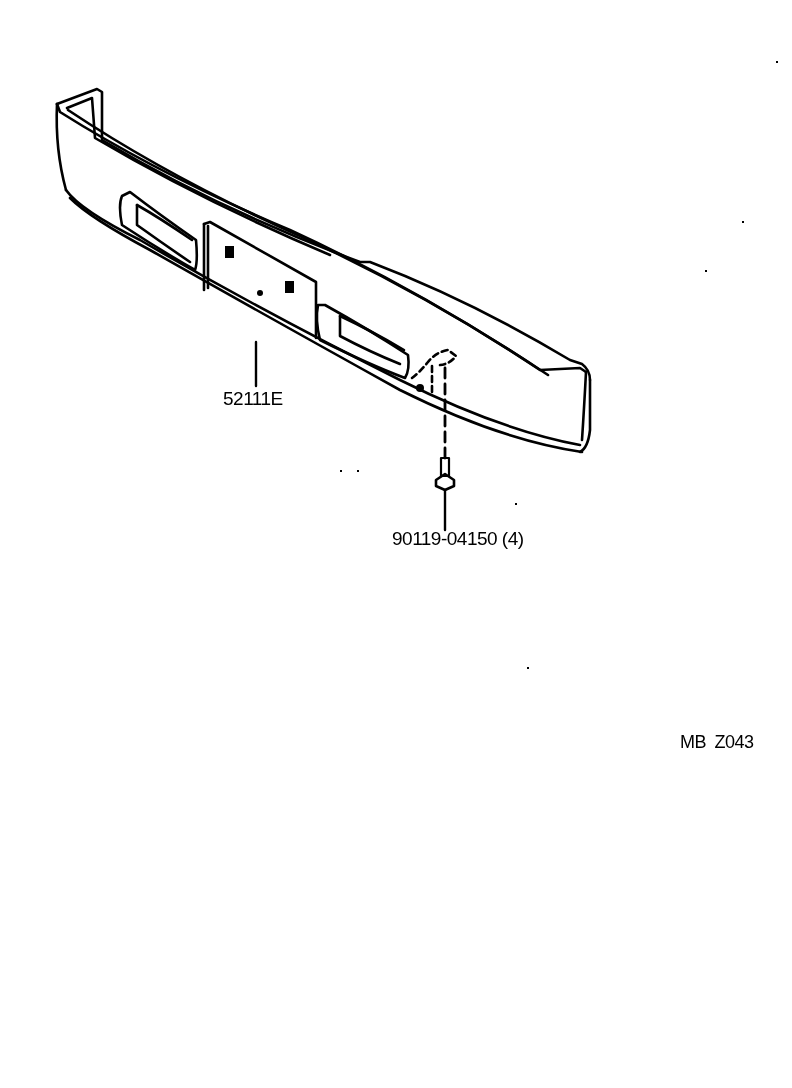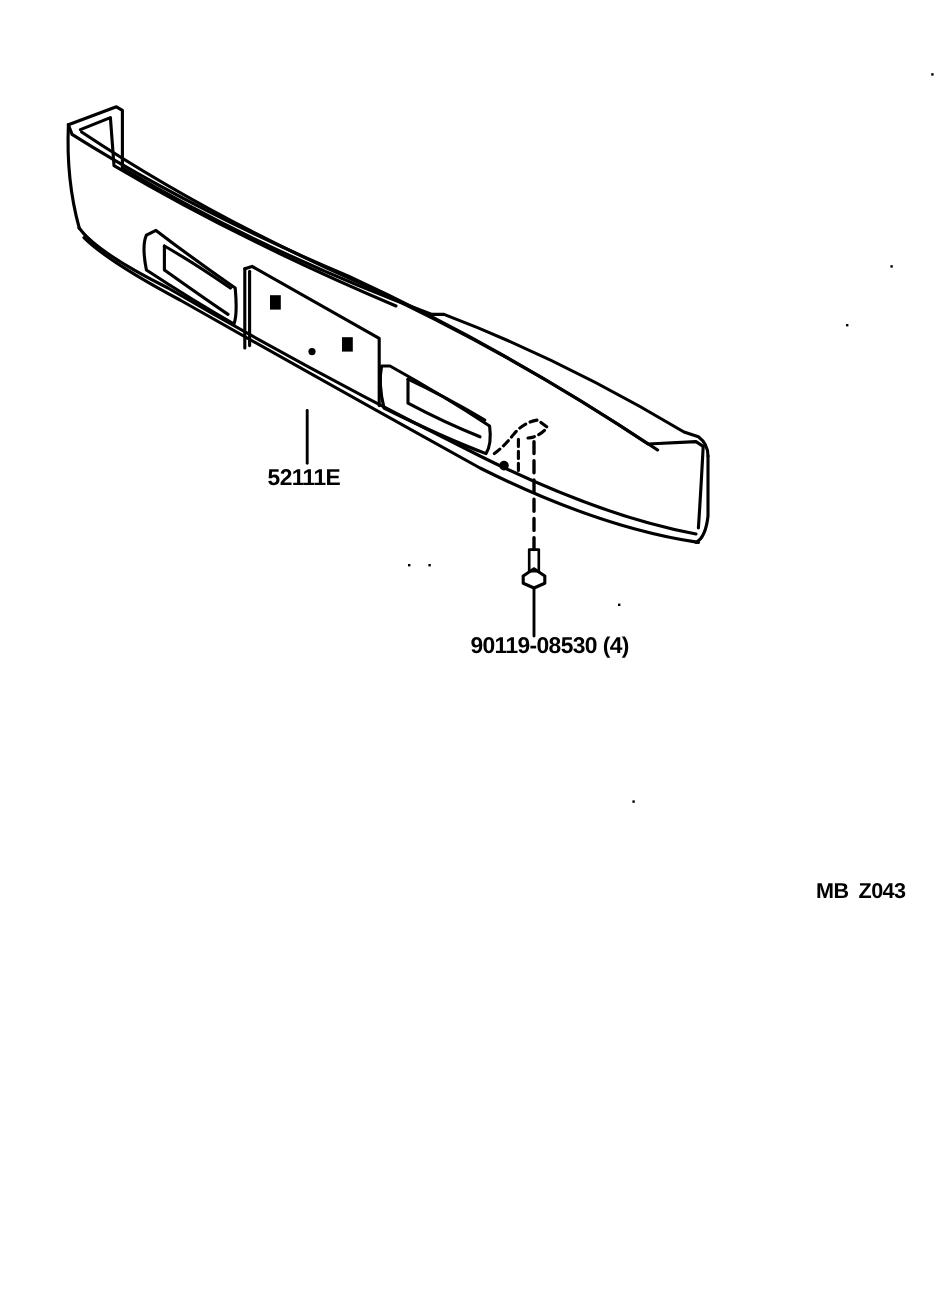--- a/index.html
+++ b/index.html
@@ -1,18 +1,18 @@
 <!DOCTYPE html>
 <html><head>
 <meta charset="utf-8">
 <style>
   html, body { margin: 0; padding: 0; background: #ffffff; }
   body { width: 792px; height: 1088px; position: relative; overflow: hidden; font-family: "Liberation Sans", sans-serif; }
   #canvas { position: absolute; left: 0; top: 0; width: 792px; height: 1088px; }
-  .label { position: absolute; font-family: "Liberation Sans", sans-serif; font-weight: bold; color: #000; font-size: 19px; letter-spacing: -0.5px; white-space: nowrap; }
+  .label { position: absolute; font-family: "Liberation Sans", sans-serif; font-weight: normal; color: #000; font-size: 19px; letter-spacing: -0.5px; white-space: nowrap; }
   #lbl-bumper { left: 223px; top: 388px; }
   #lbl-bolt { left: 392px; top: 528px; }
   #lbl-code { left: 680px; top: 732px; font-size: 18px; word-spacing: 4px; text-align: right; }
 </style>
 </head>
 <body>
 
 <svg id="canvas" viewBox="0 0 792 1088" xmlns="http://www.w3.org/2000/svg">
   <g fill="none" stroke="#000" stroke-width="2.6" stroke-linejoin="round" stroke-linecap="round">
 
@@ -77,14 +77,14 @@
     <rect x="357" y="470" width="2" height="2"></rect>
     <rect x="515" y="503" width="2" height="2"></rect>
     <rect x="527" y="667" width="2" height="2"></rect>
     <rect x="742" y="221" width="2" height="2"></rect>
     <rect x="705" y="270" width="2" height="2"></rect>
     <rect x="776" y="61" width="2" height="2"></rect>
   </g>
 </svg>
 
 <div id="lbl-bumper" class="label">52111E</div>
-<div id="lbl-bolt" class="label">90119-08530 (4)</div>
+<div id="lbl-bolt" class="label">90119-04150 (4)</div>
 <div id="lbl-code" class="label">MB  Z043</div>
 
 </body></html>

